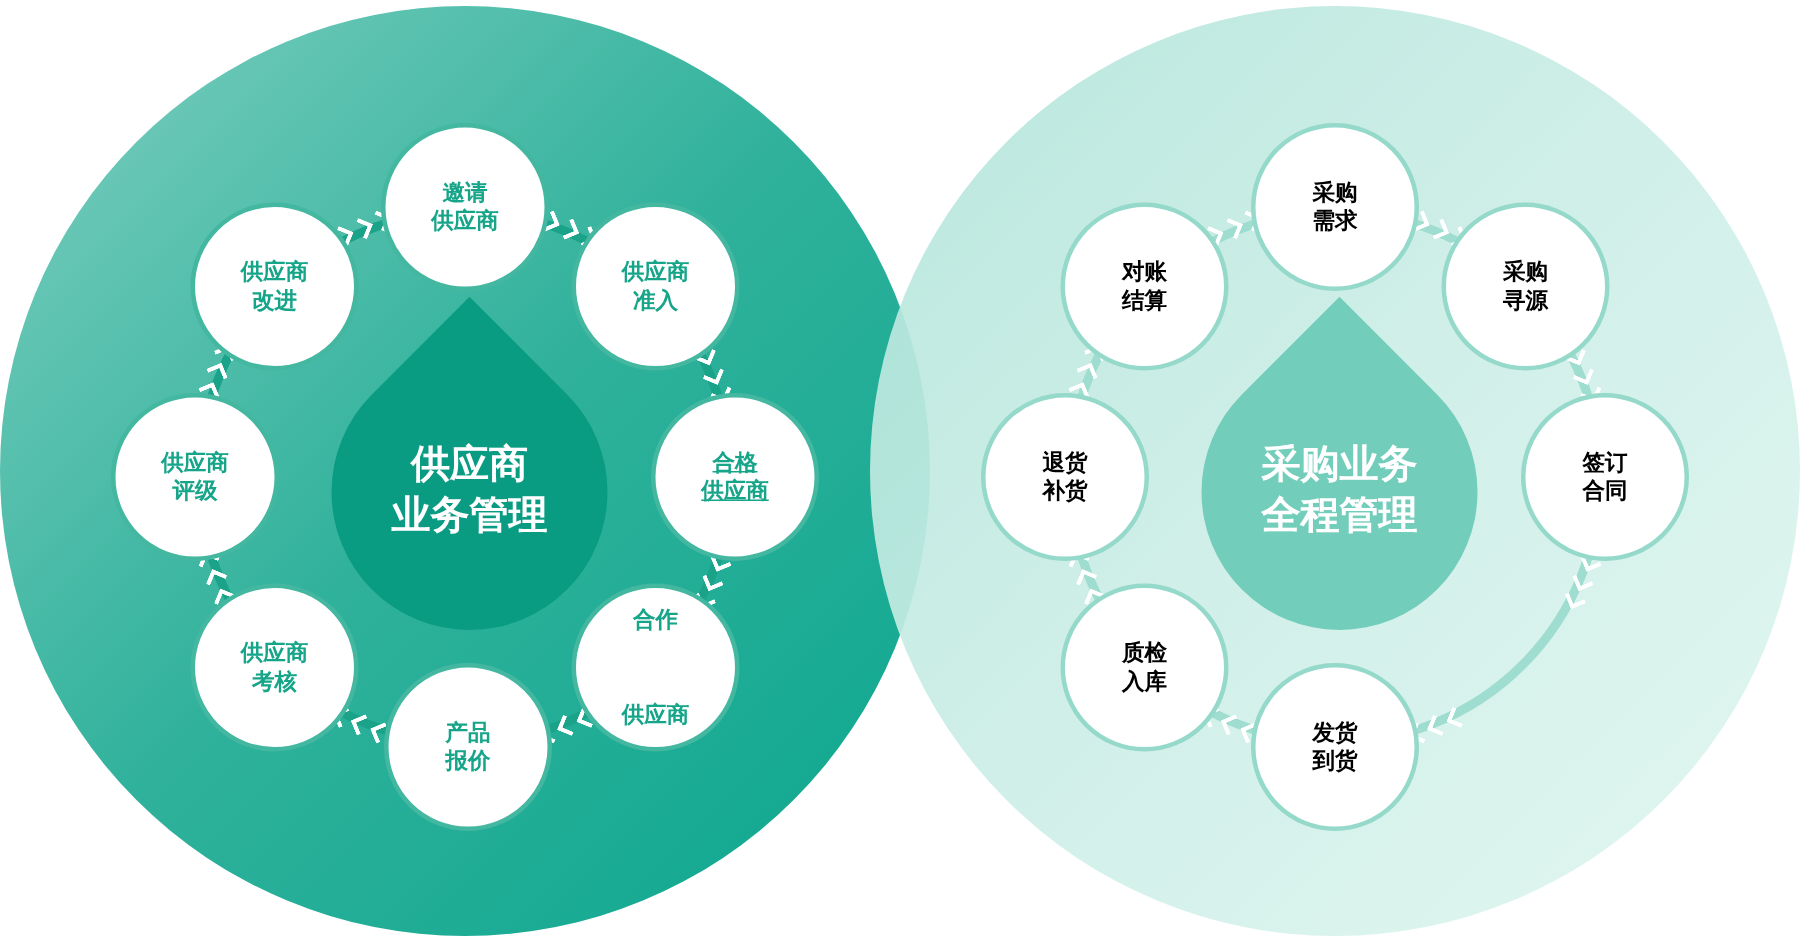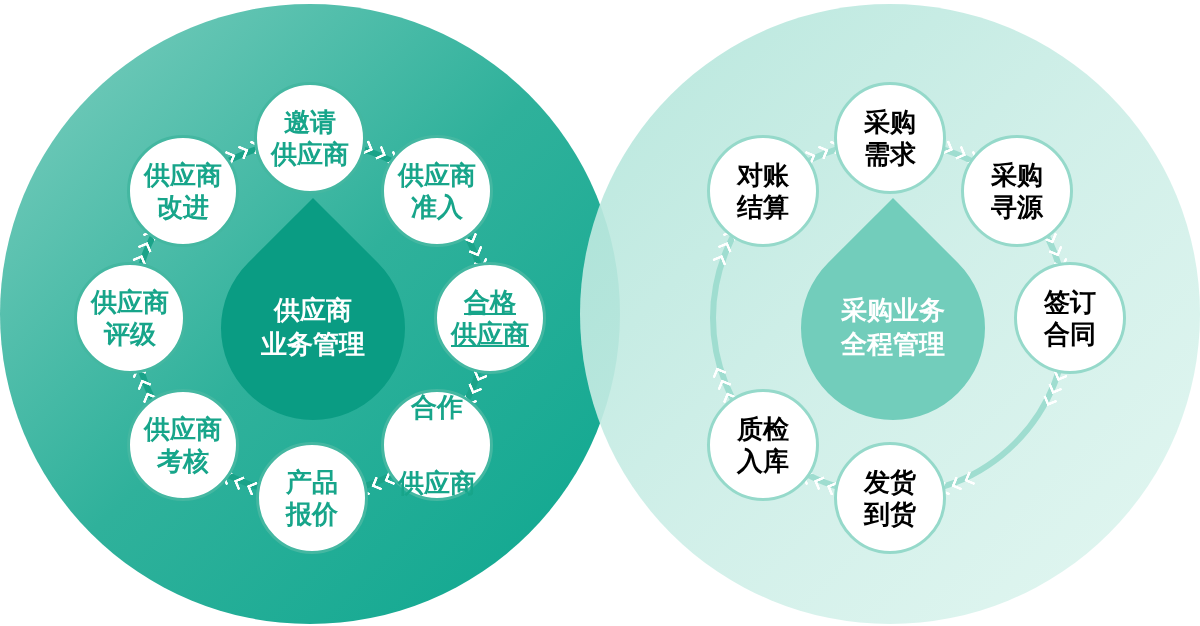--- a/index.html
+++ b/index.html
@@ -8,21 +8,21 @@
   .bigcircle{position:absolute;width:620px;height:620px;border-radius:50%;}
   .bigcircle.left{left:0;top:4px;
     background:linear-gradient(135deg,#7fcfc0 0%,#2fb19b 50%,#0ca78f 100%);}
   .bigcircle.right{left:580px;top:4px;
     background:linear-gradient(135deg,rgba(178,229,218,0.92) 0%,rgba(205,238,231,0.92) 50%,rgba(224,246,240,0.92) 100%);}
   .ring{position:absolute;width:360px;height:360px;border-radius:50%;box-sizing:border-box;}
   .ring.left{left:130px;top:138px;border:6px solid #1aa389;}
   .ring.right{left:710px;top:138px;border:6px solid #9fddd0;}
   .node{position:absolute;width:112px;height:112px;border-radius:50%;background:#ffffff;
         box-sizing:border-box;display:flex;flex-direction:column;align-items:center;justify-content:center;
-        font-weight:bold;font-size:26px;line-height:1.25;text-align:center;}
+        font-weight:bold;font-size:15px;line-height:1.25;text-align:center;}
   .node.l{border:3px solid #44b7a1;color:#17a58a;}
   .node.r{border:3px solid #95d9ca;color:#000000;}
   .drop{position:absolute;width:184px;height:184px;border-radius:0 50% 50% 50%;transform:rotate(45deg);}
   .drop.l{left:221px;top:236px;background:#0a9c83;}
   .drop.r{left:801px;top:236px;background:#72cdbb;}
   .drop-inner{position:absolute;inset:0;transform:rotate(-45deg);display:flex;flex-direction:column;
         align-items:center;justify-content:center;color:#ffffff;font-weight:bold;font-size:26px;line-height:1.3;text-align:center;}
   .chev{position:absolute;width:38px;height:14px;display:flex;align-items:center;justify-content:center;gap:3px;}
   .chev span{width:8px;height:8px;border-top:3px solid #ffffff;border-right:3px solid #ffffff;
         transform:rotate(45deg);border-radius:1px;}
@@ -166,20 +166,24 @@
     <span>合同</span>
   </div>
   <div class="node r" style="left:834px;top:442px;">
     <span>发货</span>
     <span>到货</span>
   </div>
   <div class="node r" style="left:707px;top:389px;">
     <span>质检</span>
     <span>入库</span>
   </div>
+  <div class="node r" style="left:654px;top:262px;">
+    <span>退货</span>
+    <span>补货</span>
+  </div>
   <div class="node r" style="left:707px;top:135px;">
     <span>对账</span>
     <span>结算</span>
   </div>
 
   <div class="drop l">
     <div class="drop-inner">
       <span>供应商</span>
       <span>业务管理</span>
     </div>

